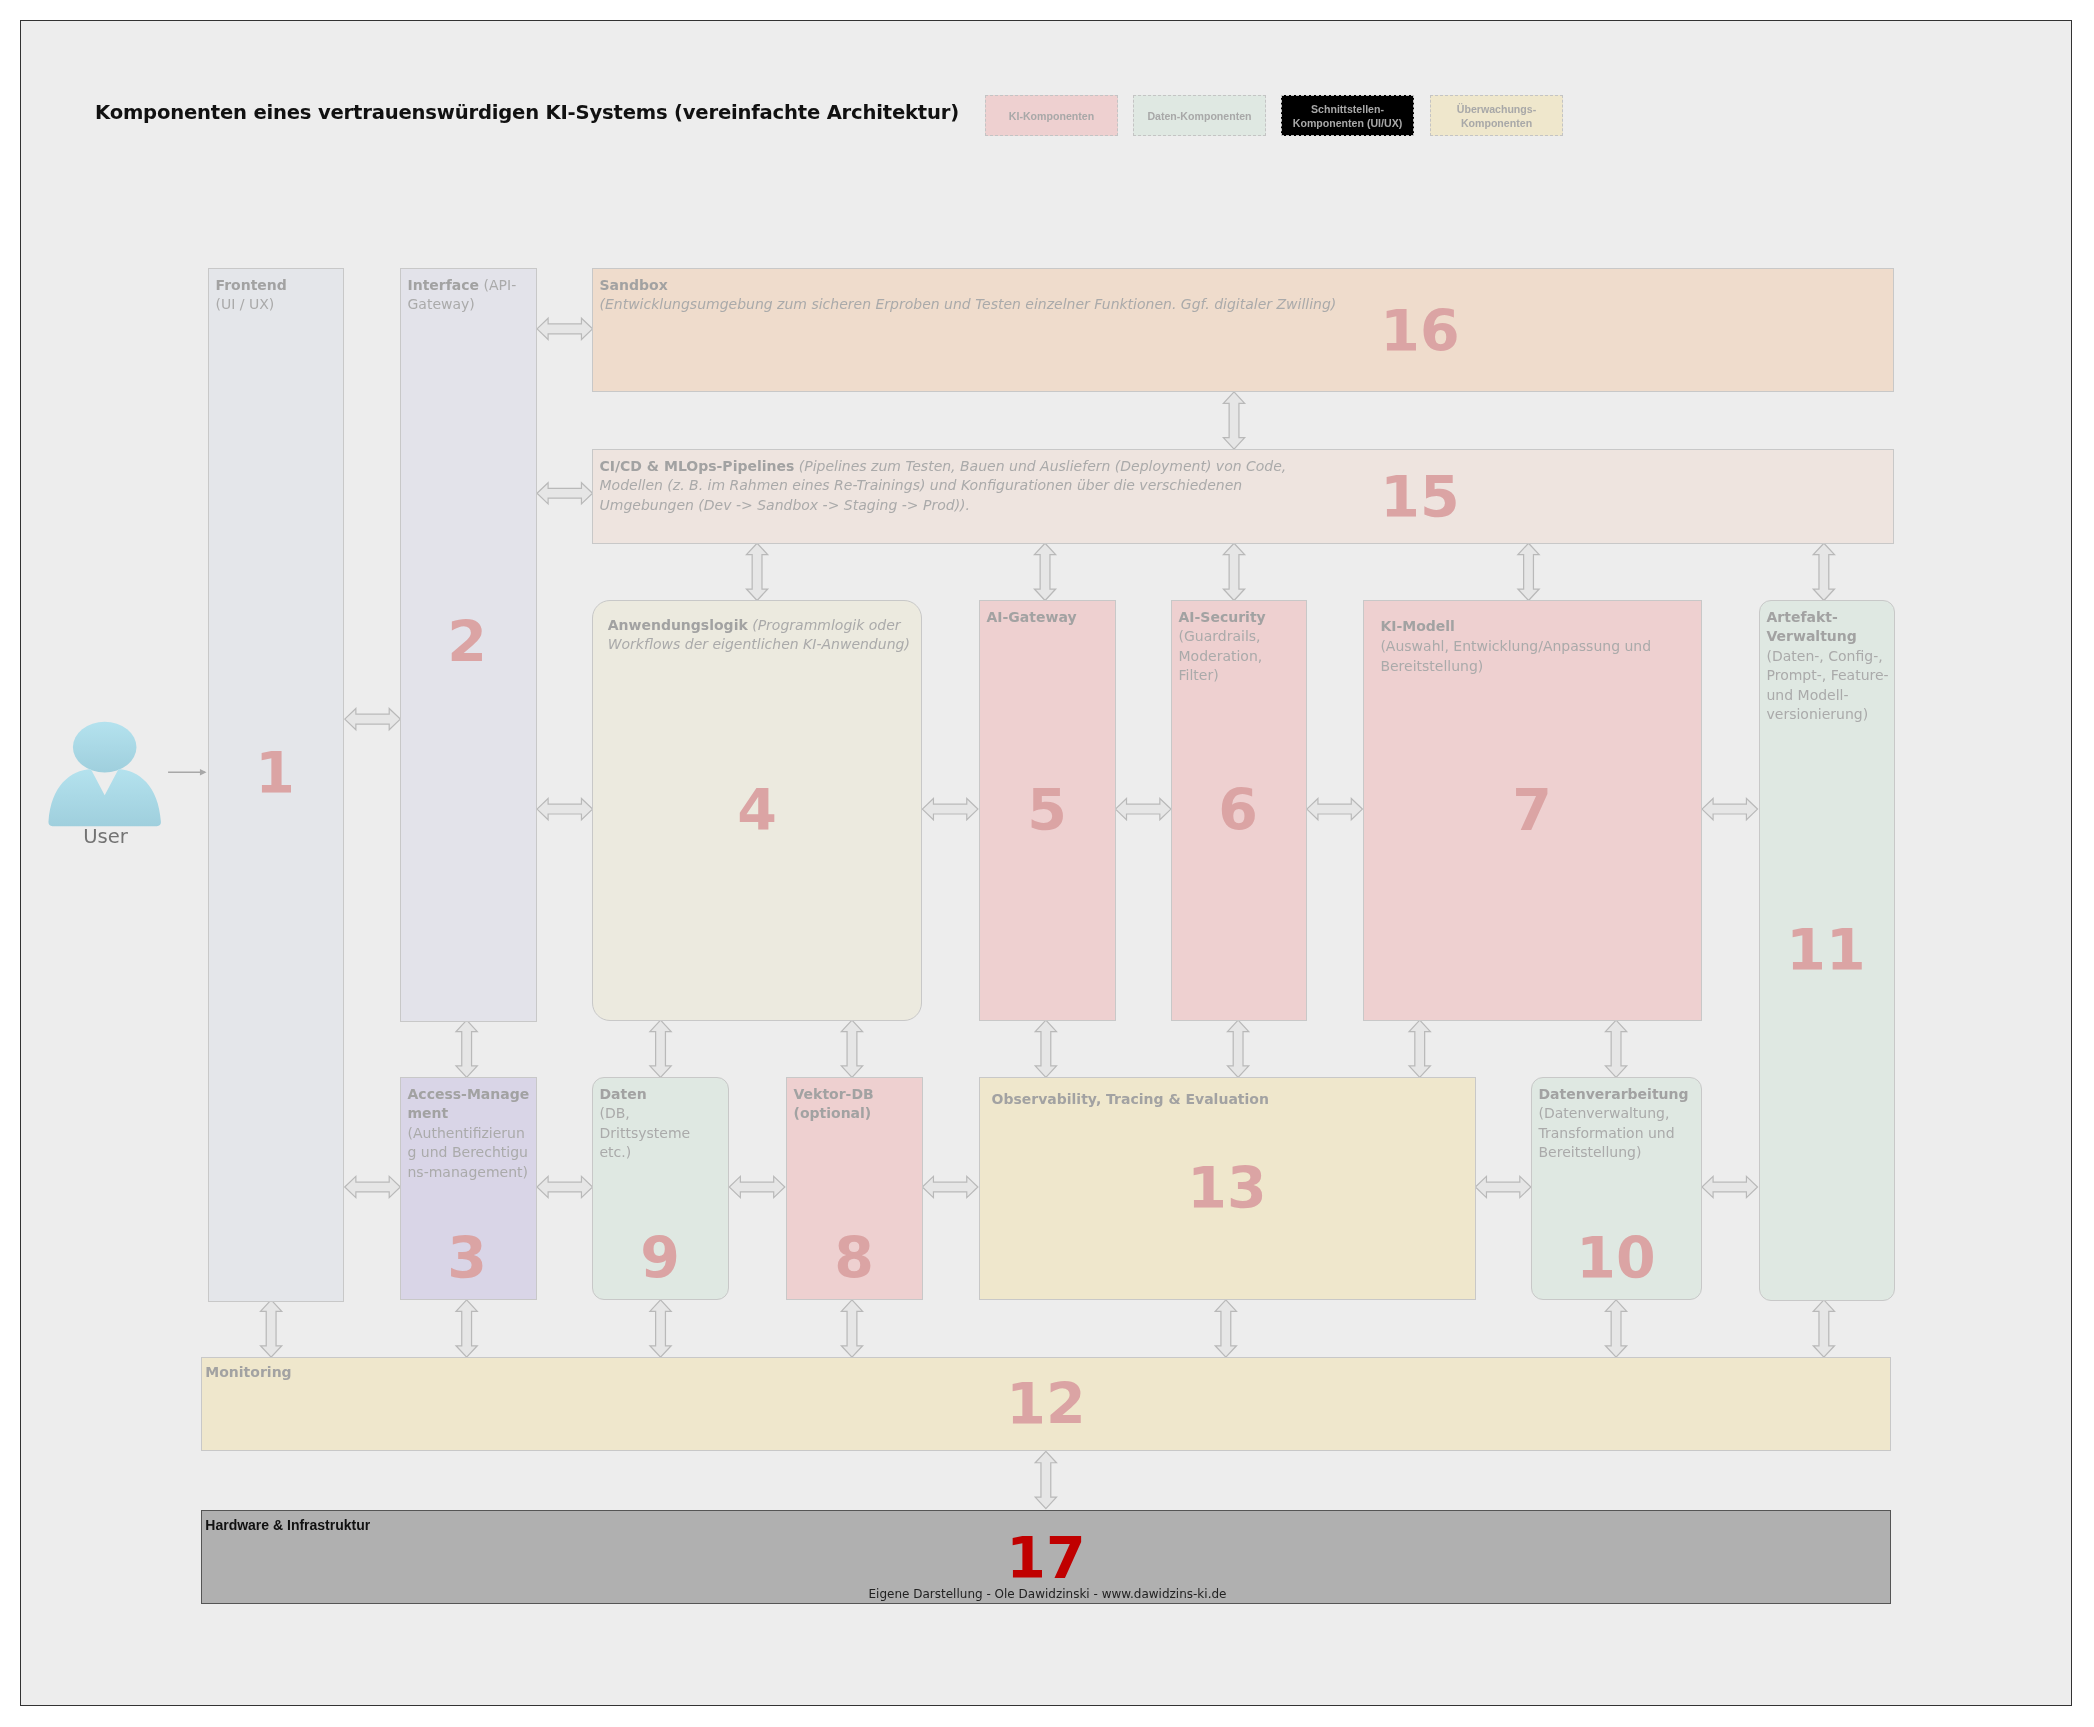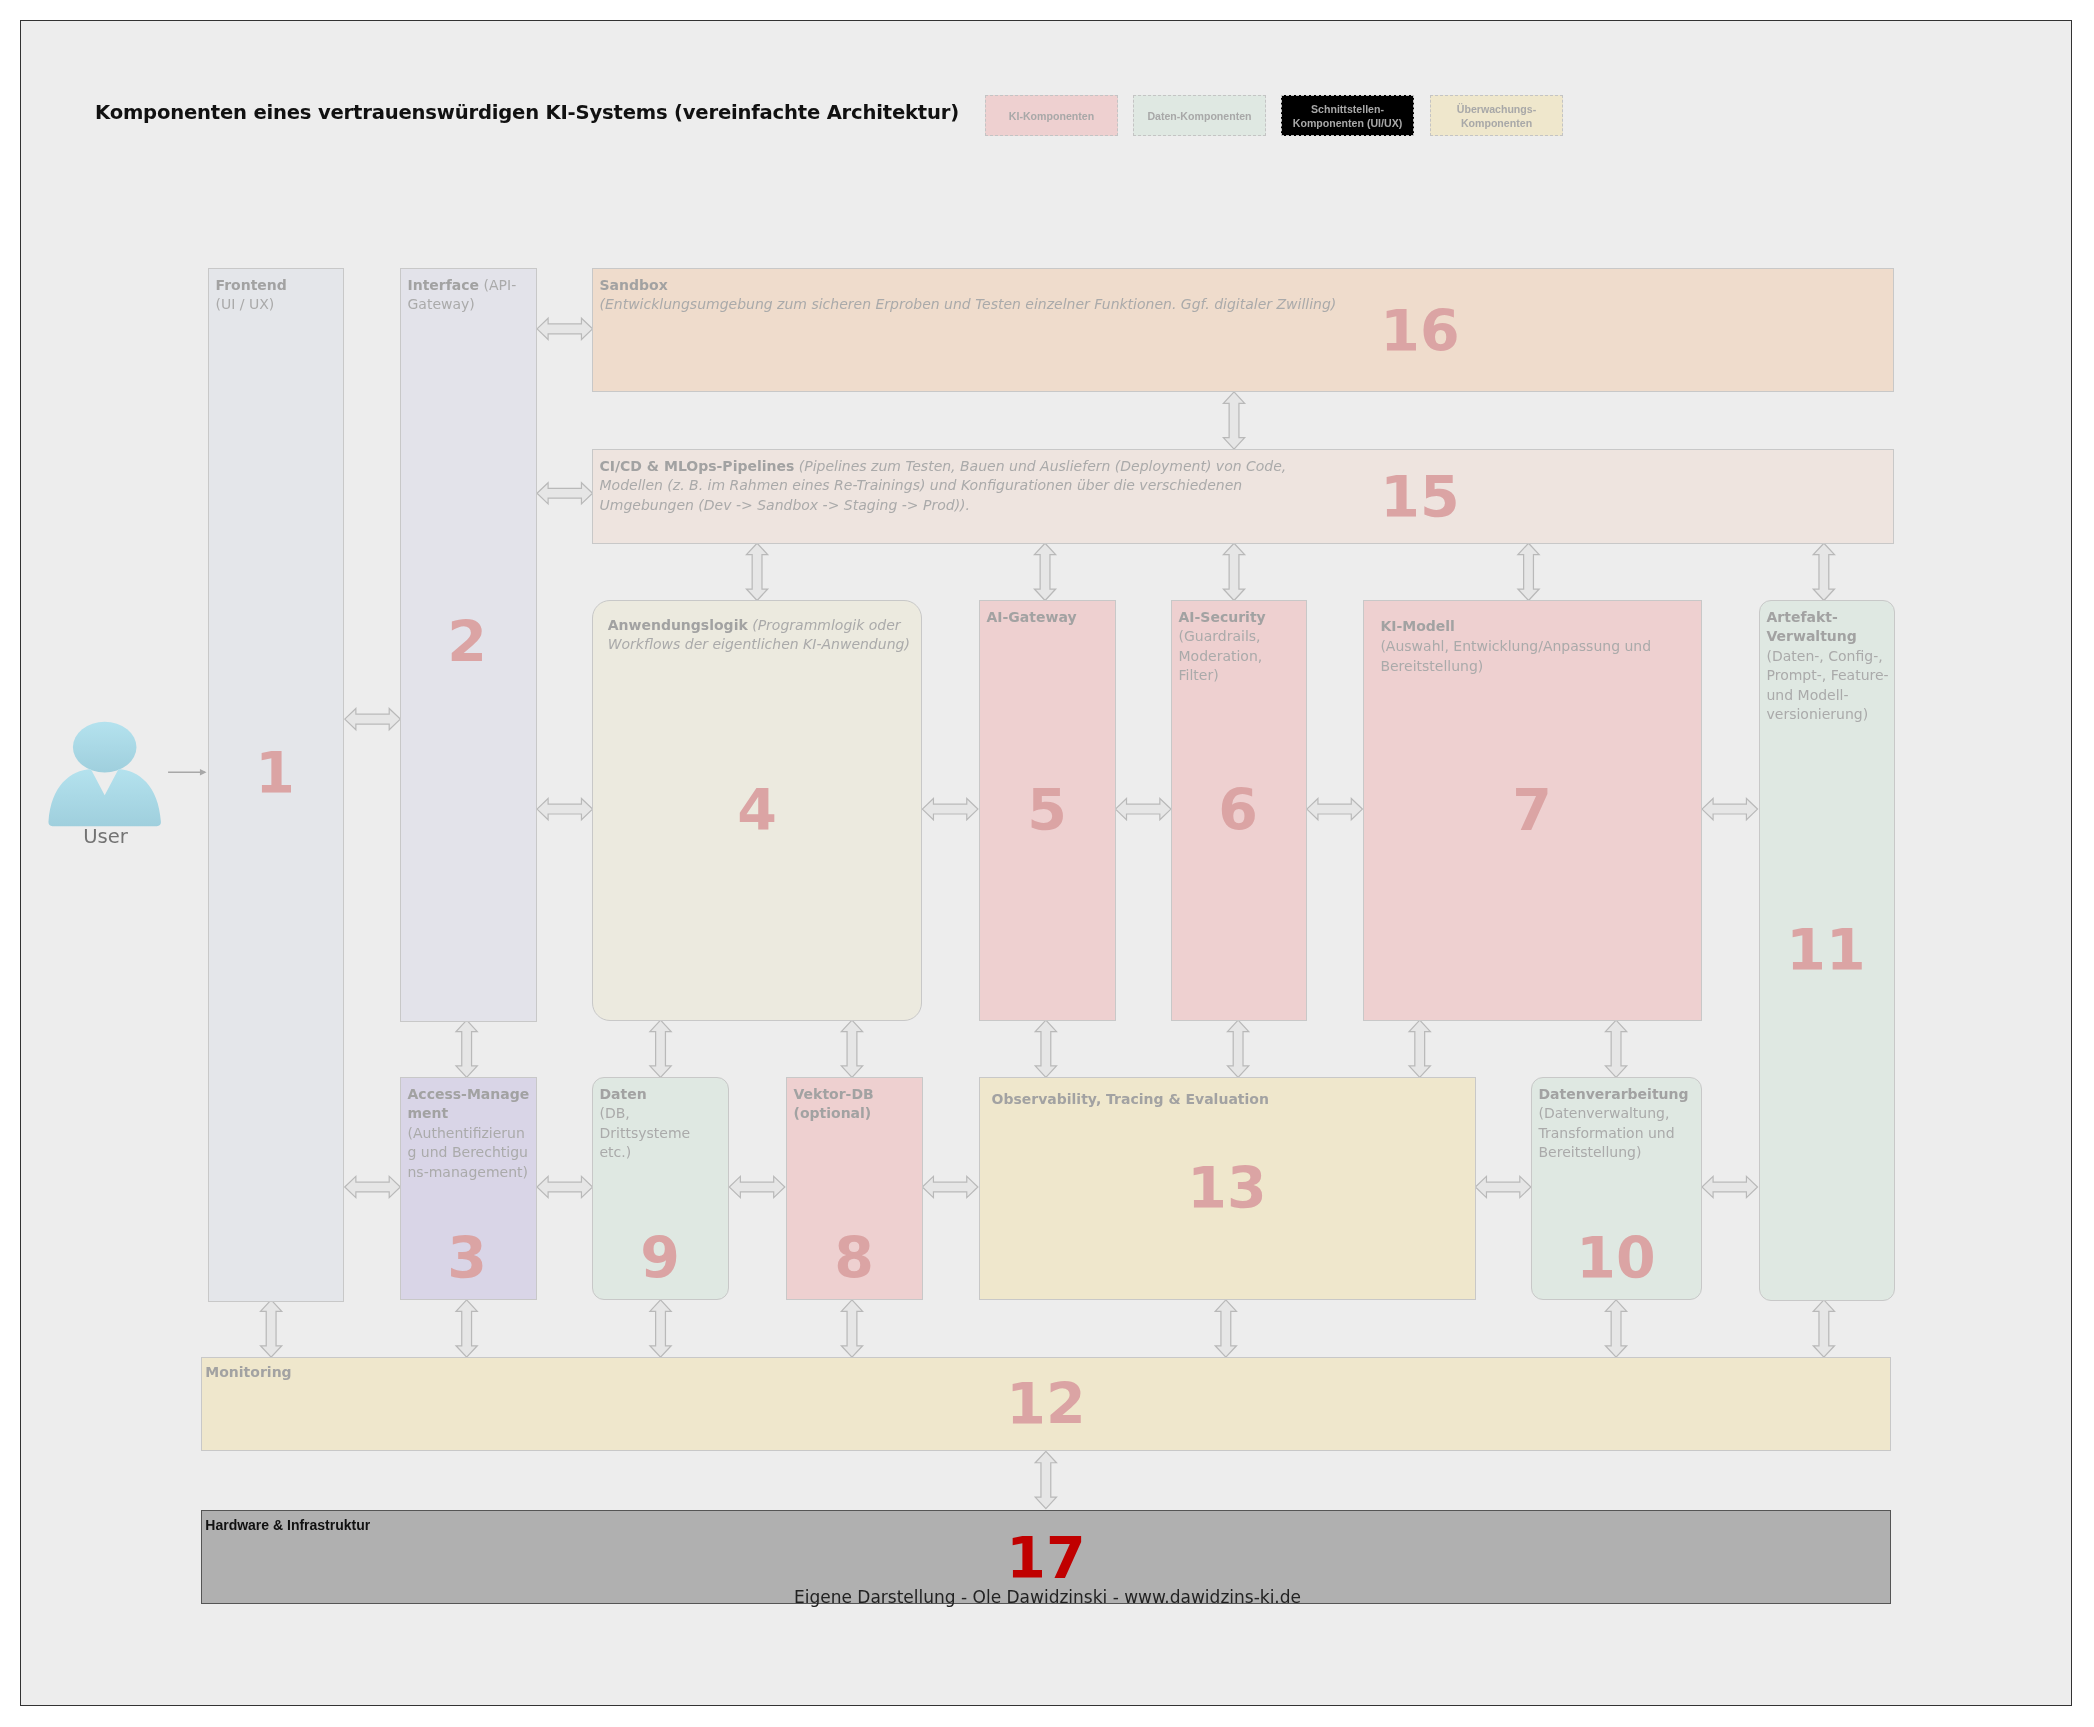--- a/index.html
+++ b/index.html
@@ -18,21 +18,21 @@
   .c-data { background:#dfe8e2;border-radius:12px; }
   .c-mon { background:#efe7cc; }
   .c-access { background:#d9d5e7; }
   .c-sandbox { background:#efdccc; }
   .c-cicd { background:#eee4df; }
   .c-app { background:#eceadf;border-radius:18px; }
   .c-hw { background:#b0b0b0; border:1.6px solid #555; }
   .hw-lbl { color:#111; font-family:"Liberation Sans", sans-serif; font-weight:bold; font-size:14px; }
   .hw-num { color:#c00000; }
   svg.arrows { position:absolute; left:0; top:0; }
-  .footer { position:absolute; left:0; width:2095px; top:1587px; text-align:center; font-family:"DejaVu Sans", sans-serif; font-size:17px; color:#222; }
+  .footer { position:absolute; left:0; width:2095px; top:1587px; text-align:center; font-family:"DejaVu Sans", sans-serif; font-size:12px; color:#222; }
   .user { position:absolute; left:46px; top:720px; width:119px; height:139px; }
   .user-label { position:absolute; left:46px; top:825px; width:119px; text-align:center; font-size:19.6px; color:#737373; font-family:"DejaVu Sans", sans-serif; }
 </style>
 </head>
 <body>
 
 <div class="frame"></div>
 
 <div class="title">Komponenten eines vertrauenswürdigen KI-Systems (vereinfachte Architektur)</div>
 

